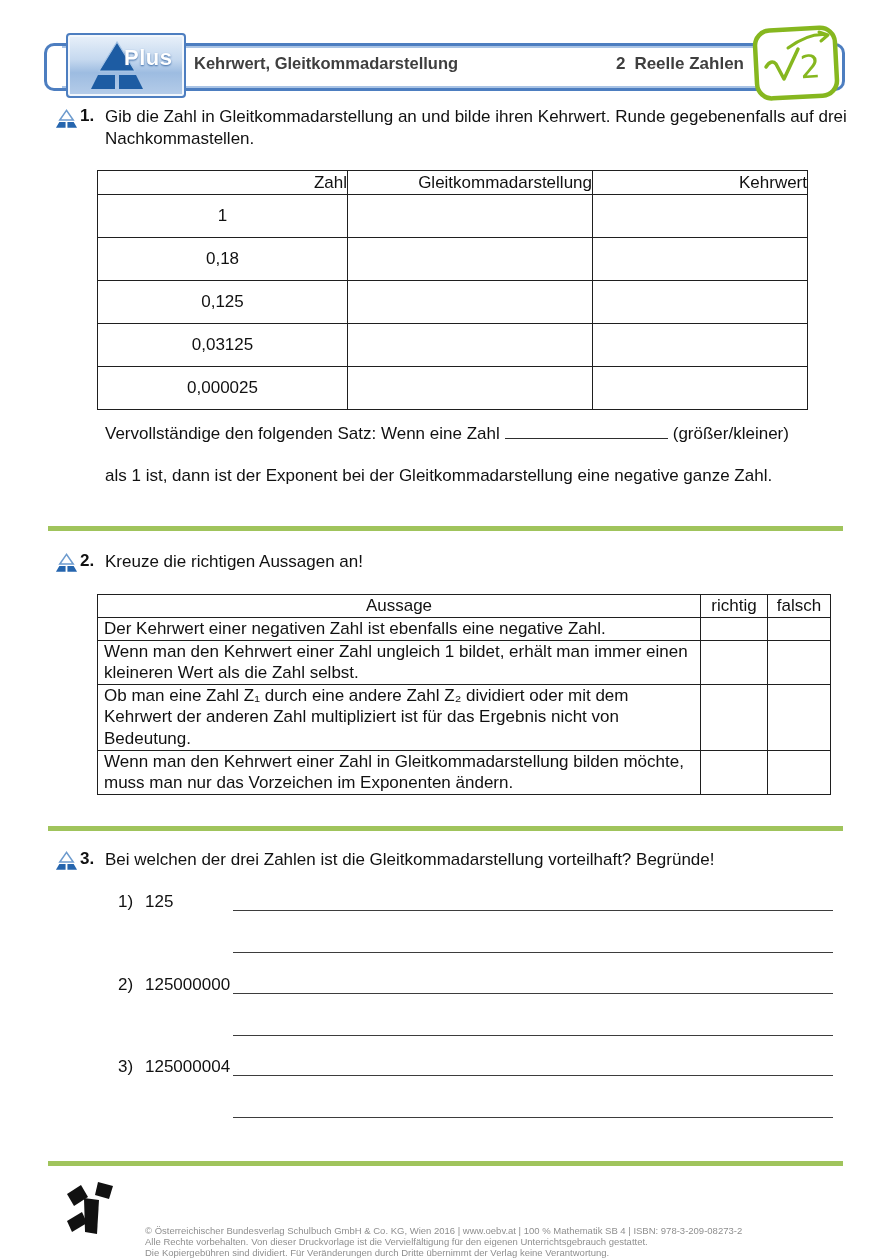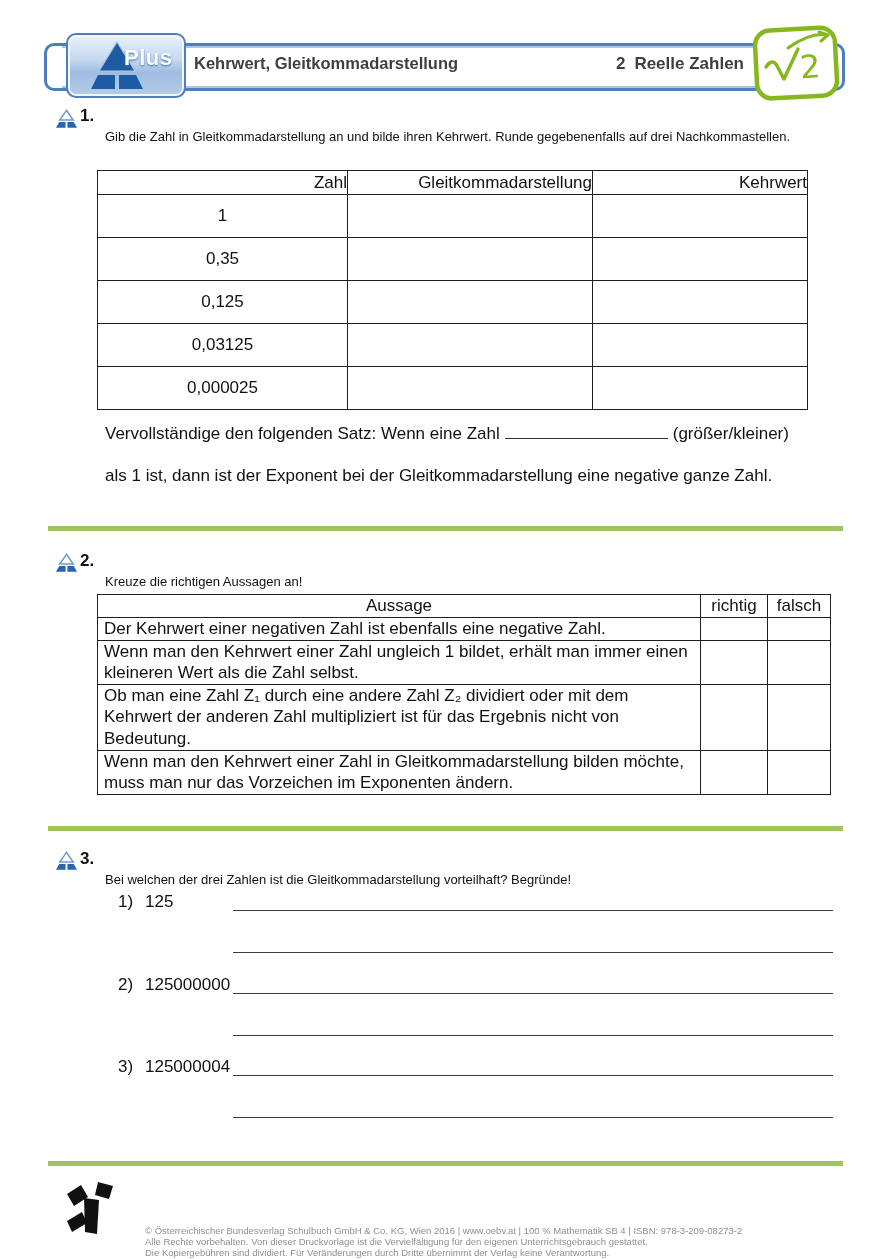--- a/index.html
+++ b/index.html
@@ -7,35 +7,35 @@
         font-family:"Liberation Sans","DejaVu Sans",sans-serif;color:#111;}
 
   
   .bracket{position:absolute;top:43px;height:42px;border:3.5px solid #4d7ec0;}
   .bracket.left{left:44px;width:16px;border-right:none;border-radius:10px 0 0 10px;}
   .bracket.right{left:824px;width:18px;border-left:none;border-radius:0 10px 10px 0;}
   .band{position:absolute;left:62px;top:43px;width:762px;height:42px;
         border-top:3.5px solid #4d7ec0;border-bottom:3.5px solid #4d7ec0;
         box-shadow:inset 0 2px 0 #aac4e5, inset 0 -2px 0 #aac4e5;}
   .plus-logo{position:absolute;left:66px;top:33px;width:116px;height:61px;z-index:3;
-        border:2px solid #4d7ec0;border-radius:10px;
+        border:2px solid #4d7ec0;border-radius:4px;
         background:linear-gradient(180deg,#e9f1fa 0%,#c6d9ef 40%,#9dbce1 62%,#b6cde9 100%);
         box-shadow:inset 0 0 0 2px #f2f7fc;}
   .plus-logo svg{position:absolute;left:22px;top:3px;}
   .plus-label{position:absolute;left:56px;top:10px;font-size:22px;font-weight:bold;color:#fff;
         text-shadow:0 1px 2px #3a6aa6;letter-spacing:0.5px;}
   .page-title{position:absolute;left:194px;top:54px;font-size:16.5px;font-weight:bold;color:#3f3f3f;}
   .chapter{position:absolute;top:54px;right:146px;font-size:17px;font-weight:bold;color:#3f3f3f;}
   .chapter .num{margin-right:9px;}
   .sqrt2{position:absolute;left:748px;top:20px;width:108px;height:86px;z-index:4;}
 
   
   .marker{position:absolute;left:55px;width:23px;height:20px;}
   .task-num{position:absolute;left:80px;font-size:17px;font-weight:bold;color:#111;}
-  .task-text{position:absolute;left:105px;font-size:13px;line-height:22px;color:#111;margin-top:20px;}
+  .task-text{position:absolute;left:105px;font-size:17px;line-height:22px;color:#111;}
 
   table.tbl{border-collapse:collapse;table-layout:fixed;}
   table.tbl th,table.tbl td{border:1.6px solid #1f1f1f;font-weight:normal;font-size:17px;
         color:#111;padding:0;background:#fff;}
   .t1{position:absolute;left:97px;top:170px;width:710px;}
   .t1 th{height:23px;text-align:right;}
   .t1 td{height:42px;text-align:center;}
   .t2{position:absolute;left:97px;top:594px;width:733px;border-radius:22px;}
   .t2 th{height:22px;text-align:center;}
   .t2 td.stmt{padding:0 6px;line-height:21.6px;text-align:left;vertical-align:top;margin-top:36px;}
@@ -107,21 +107,21 @@
         <th>Kehrwert</th>
       </tr>
     </thead>
     <tbody>
       <tr>
         <td>1</td>
         <td></td>
         <td></td>
       </tr>
       <tr>
-        <td>0,35</td>
+        <td>0,18</td>
         <td></td>
         <td></td>
       </tr>
       <tr>
         <td>0,125</td>
         <td></td>
         <td></td>
       </tr>
       <tr>
         <td>0,03125</td>

